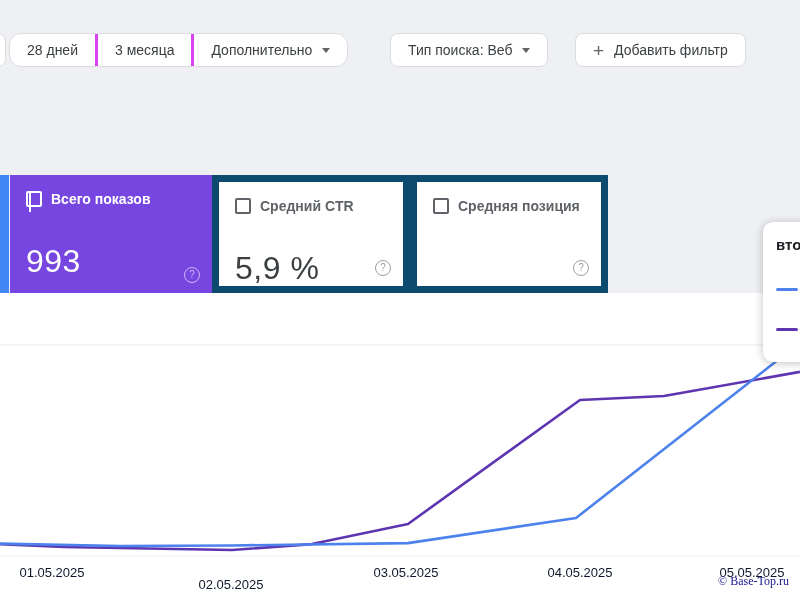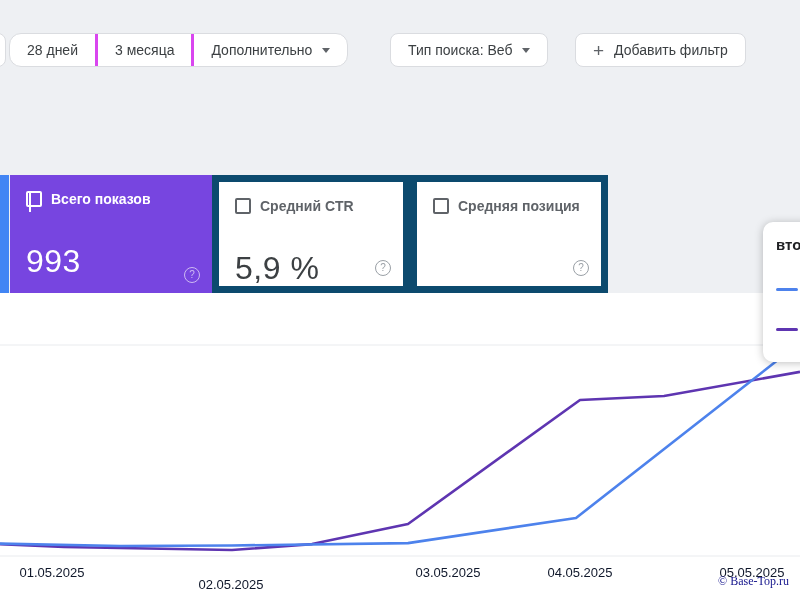--- a/index.html
+++ b/index.html
@@ -78,21 +78,21 @@
 
   
   .chart-area { position:absolute; top:293px; left:0; width:800px; height:270px; background:#fff; }
   .chart-area svg { display:block; }
 
   .xticks { position:absolute; top:565px; left:0; width:800px; height:18px; }
   .xtick {
     position:absolute; transform:translateX(-50%); font-size:13px; color:#0f172a;
     white-space:nowrap;
   }
-  .t0 { left:52px; } .t1 { left:231px;margin-top:12px; } .t2 { left:406px;margin-left:42px; } .t3 { left:580px; } .t4 { left:752px; }
+  .t0 { left:52px; } .t1 { left:231px;margin-top:12px; } .t2 { left:406px; } .t3 { left:580px; } .t4 { left:752px; }
 
   
   .tooltip {
     position:absolute; left:763px; top:222px; width:50px; height:140px;
     background:#fff; border-radius:10px 0 0 10px;
     box-shadow:0 1px 8px rgba(0,0,0,0.25); z-index:5; padding:14px 0 0 13px;
   }
   .tooltip-title { font-size:15px; font-weight:bold; color:#202124; }
   .swatch { position:absolute; left:13px; width:22px; height:3px; border-radius:2px; }
   .swatch.s0 { top:66px; }

